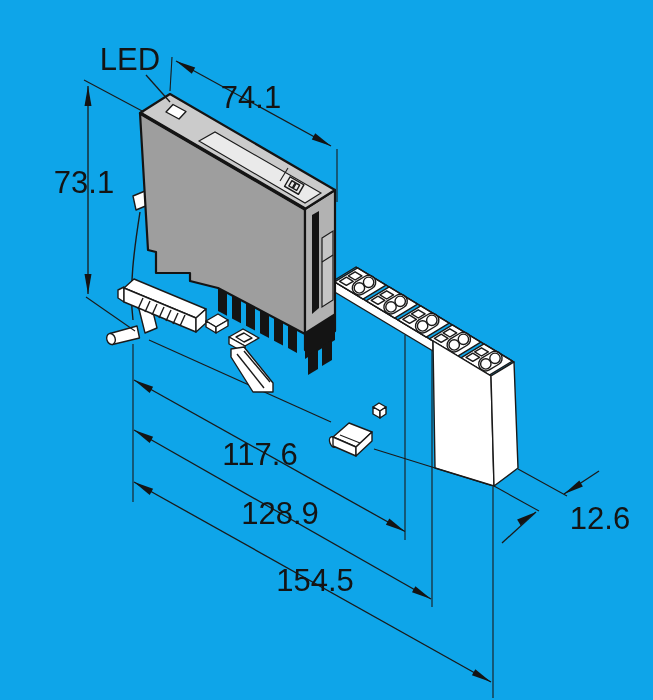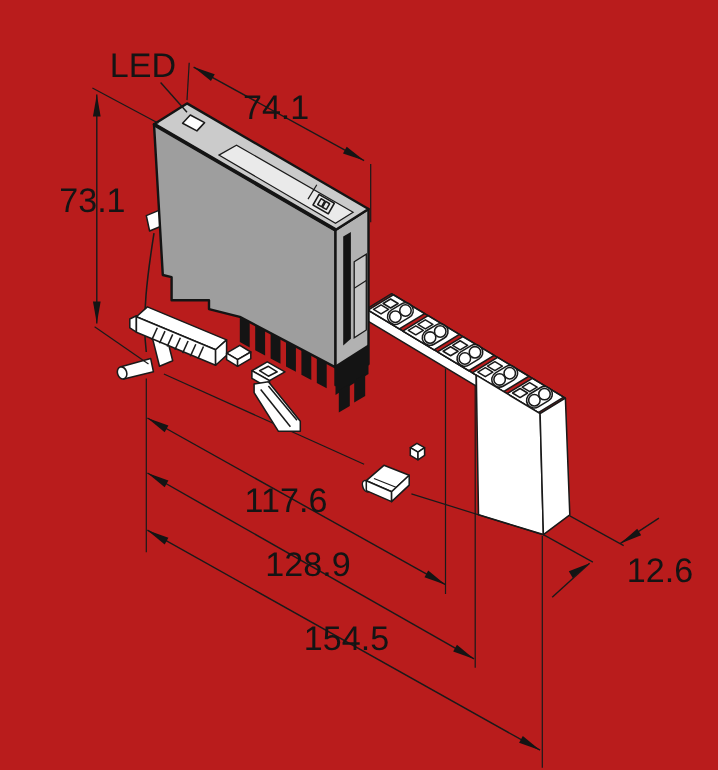--- a/index.html
+++ b/index.html
@@ -1,16 +1,16 @@
 <!DOCTYPE html>
 <html><head>
 <meta charset="utf-8">
 <style>
   html,body{margin:0;padding:0;background:#ffffff;}
-  .stage{width:653px;height:700px;position:relative;background:#b91c1c;overflow:hidden;}
+  .stage{width:653px;height:700px;position:relative;background:#0ea5e9;overflow:hidden;}
   svg{display:block;}
   text{font-family:"Liberation Sans",sans-serif;font-size:31px;fill:#141414;}
   .ln   {fill:none;stroke:#1a1a1a;stroke-width:1.3;}
   .xln  {fill:none;stroke:#1a1a1a;stroke-width:1.1;}
   .thin {fill:#ffffff;stroke:#1a1a1a;stroke-width:1.4;stroke-linejoin:round;}
   .nofill{fill:none;stroke:#1a1a1a;stroke-width:1.4;stroke-linejoin:round;}
   .mod  {stroke:#141414;stroke-width:2.2;stroke-linejoin:round;}
   .blk  {fill:#141414;stroke:none;}
   .arw  {fill:#141414;stroke:none;}
 </style>

